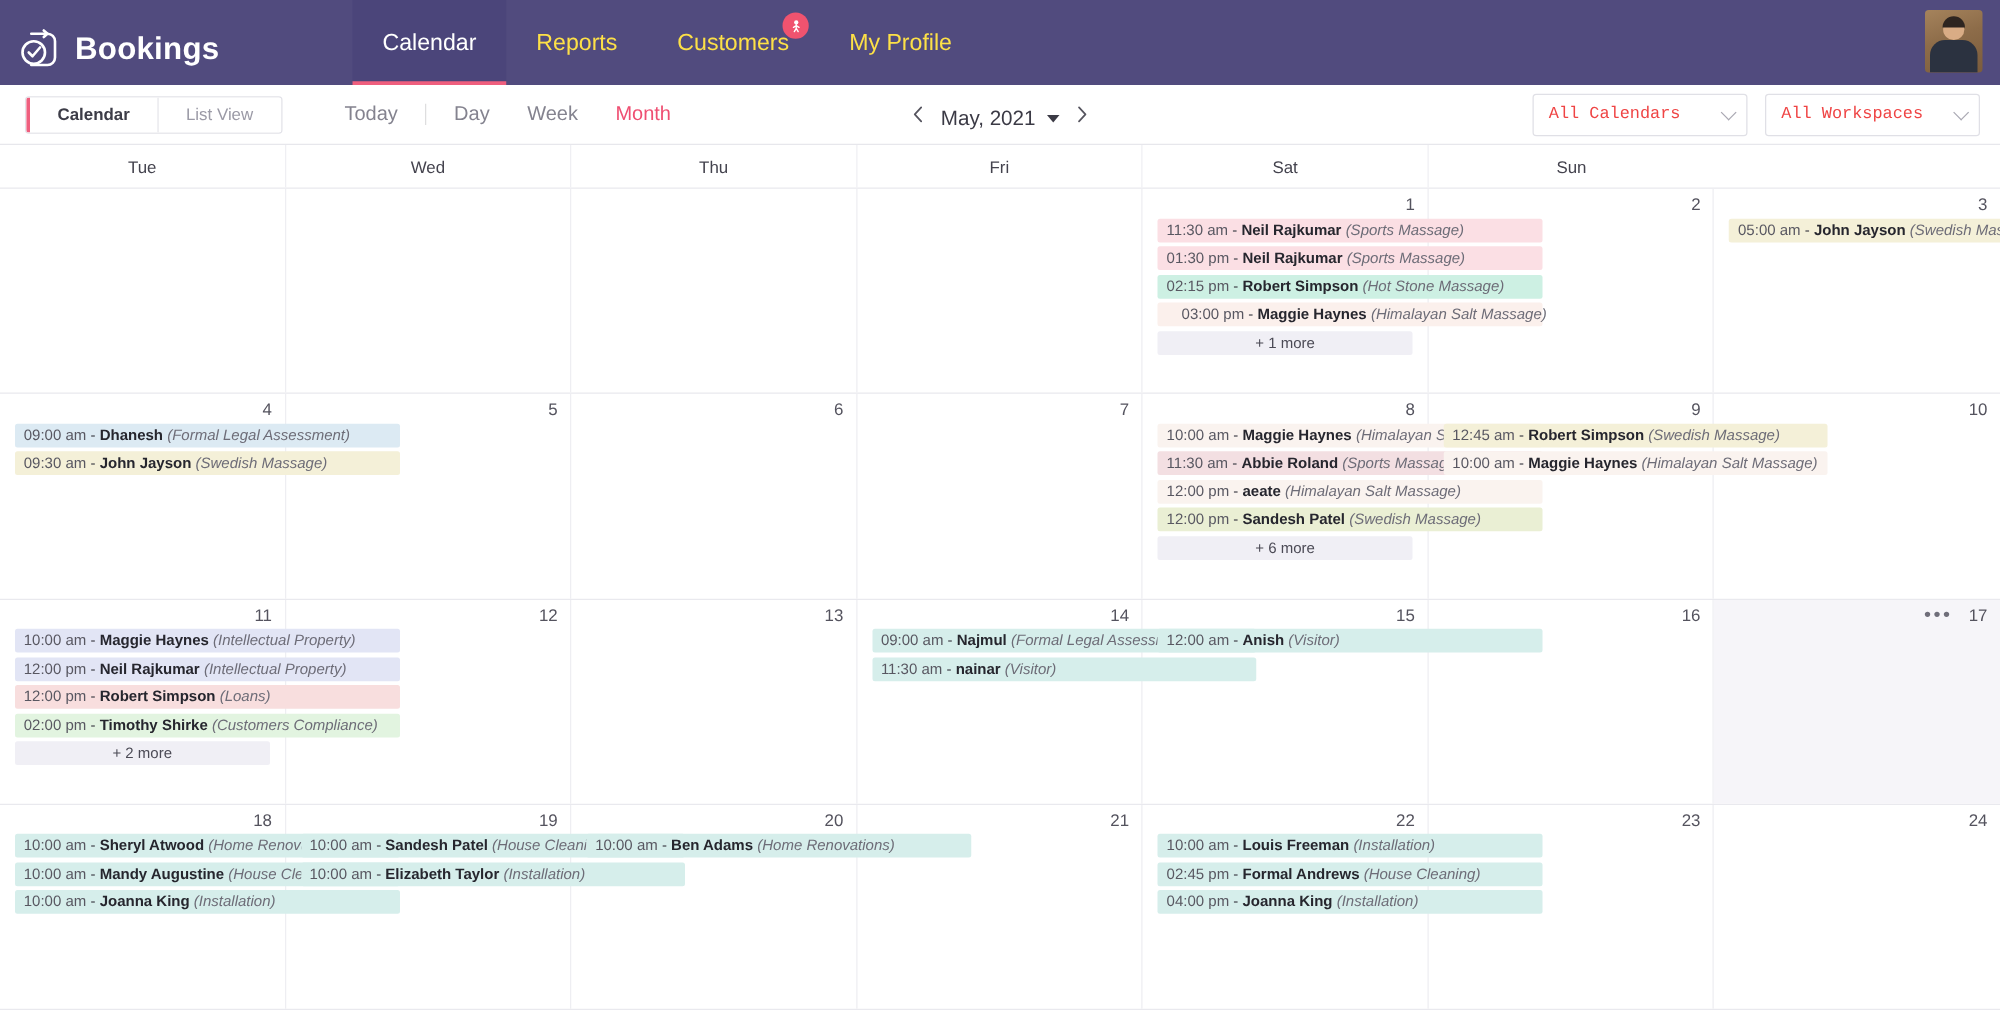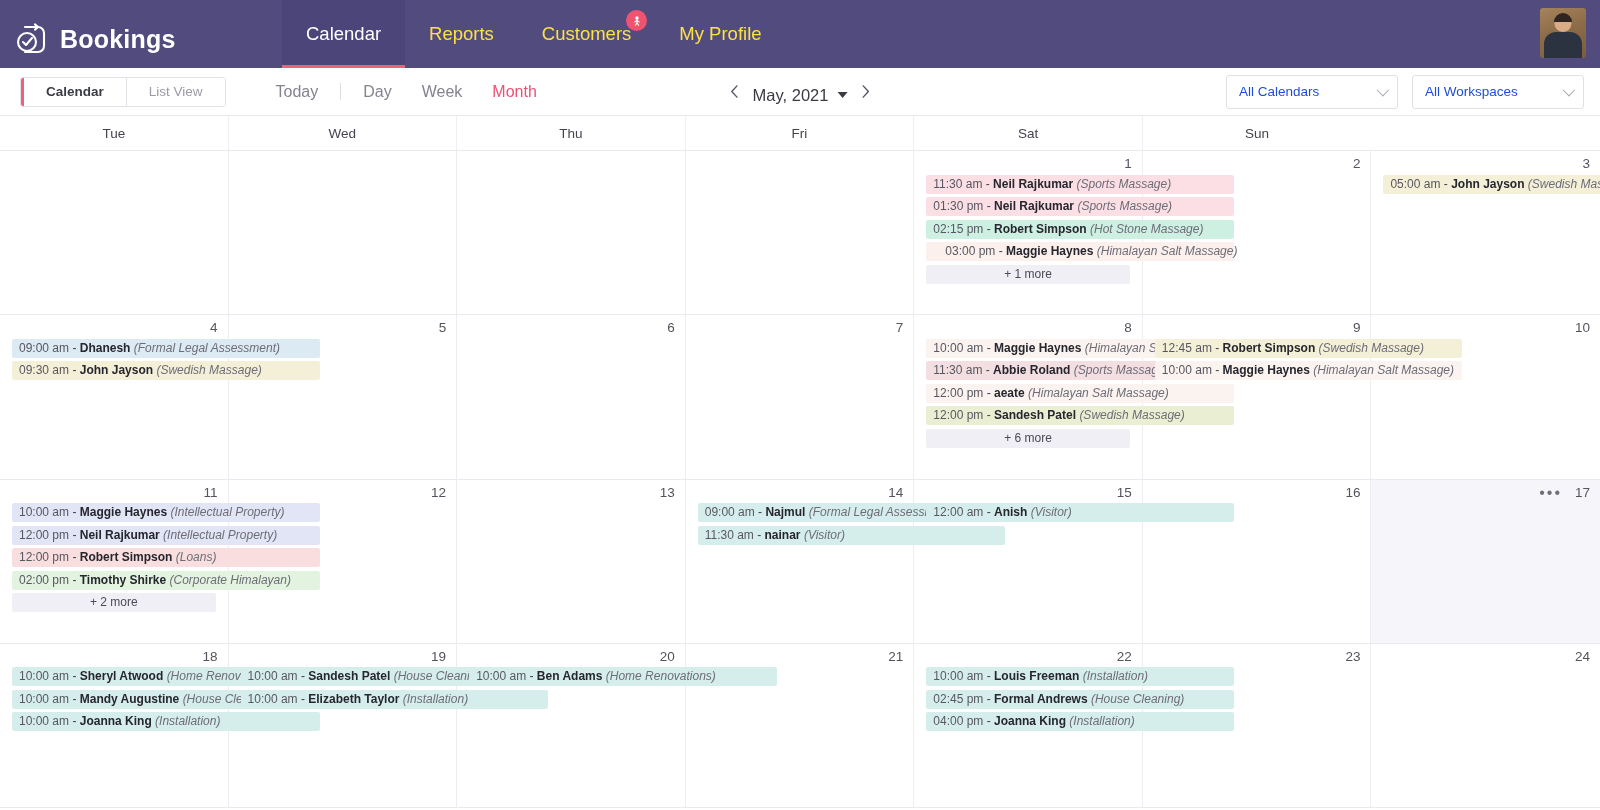--- a/index.html
+++ b/index.html
@@ -114,22 +114,23 @@
     border-top: 6px solid #3b3a45;
   }
 
   .filters {
     position: absolute; right: 16px; display: flex; gap: 14px;
   }
   .select {
     width: 172px; height: 34px;
     border: 1px solid #e0e0e6; border-radius: 3px; background: #fff;
     display: flex; align-items: center; padding: 0 12px;
-    font-size: 13.5px; color: #1d4ed8; cursor: pointer;
-    position: relative;
+    font-size: 13.5px; color: #ef4444; cursor: pointer;
+    position: relative;
+    font-family: Liberation Mono, monospace;
   }
   .select .sel-caret {
     position: absolute; right: 11px; width: 9px; height: 9px;
     border-right: 1.6px solid #a9a8b2; border-bottom: 1.6px solid #a9a8b2;
     transform: rotate(45deg) translateY(-2px);
   }
 
   
   .dow-row {
     display: grid; grid-template-columns: repeat(7, 1fr);
@@ -377,21 +378,21 @@
       <div class="day">
         <div class="daynum">10</div>
       </div>
     </div>
     <div class="week">
       <div class="day">
         <div class="daynum">11</div>
         <div class="evt c-lav"><span class="tm">10:00 am</span><span> - </span><span class="nm">Maggie Haynes</span><span> </span><span class="sv">(Intellectual Property)</span></div>
         <div class="evt c-lav"><span class="tm">12:00 pm</span><span> - </span><span class="nm">Neil Rajkumar</span><span> </span><span class="sv">(Intellectual Property)</span></div>
         <div class="evt c-red"><span class="tm">12:00 pm</span><span> - </span><span class="nm">Robert Simpson</span><span> </span><span class="sv">(Loans)</span></div>
-        <div class="evt c-green"><span class="tm">02:00 pm</span><span> - </span><span class="nm">Timothy Shirke</span><span> </span><span class="sv">(Corporate Himalayan)</span></div>
+        <div class="evt c-green"><span class="tm">02:00 pm</span><span> - </span><span class="nm">Timothy Shirke</span><span> </span><span class="sv">(Customers Compliance)</span></div>
         <div class="more">+ 2 more</div>
       </div>
       <div class="day">
         <div class="daynum">12</div>
       </div>
       <div class="day">
         <div class="daynum">13</div>
       </div>
       <div class="day">
         <div class="daynum">14</div>

